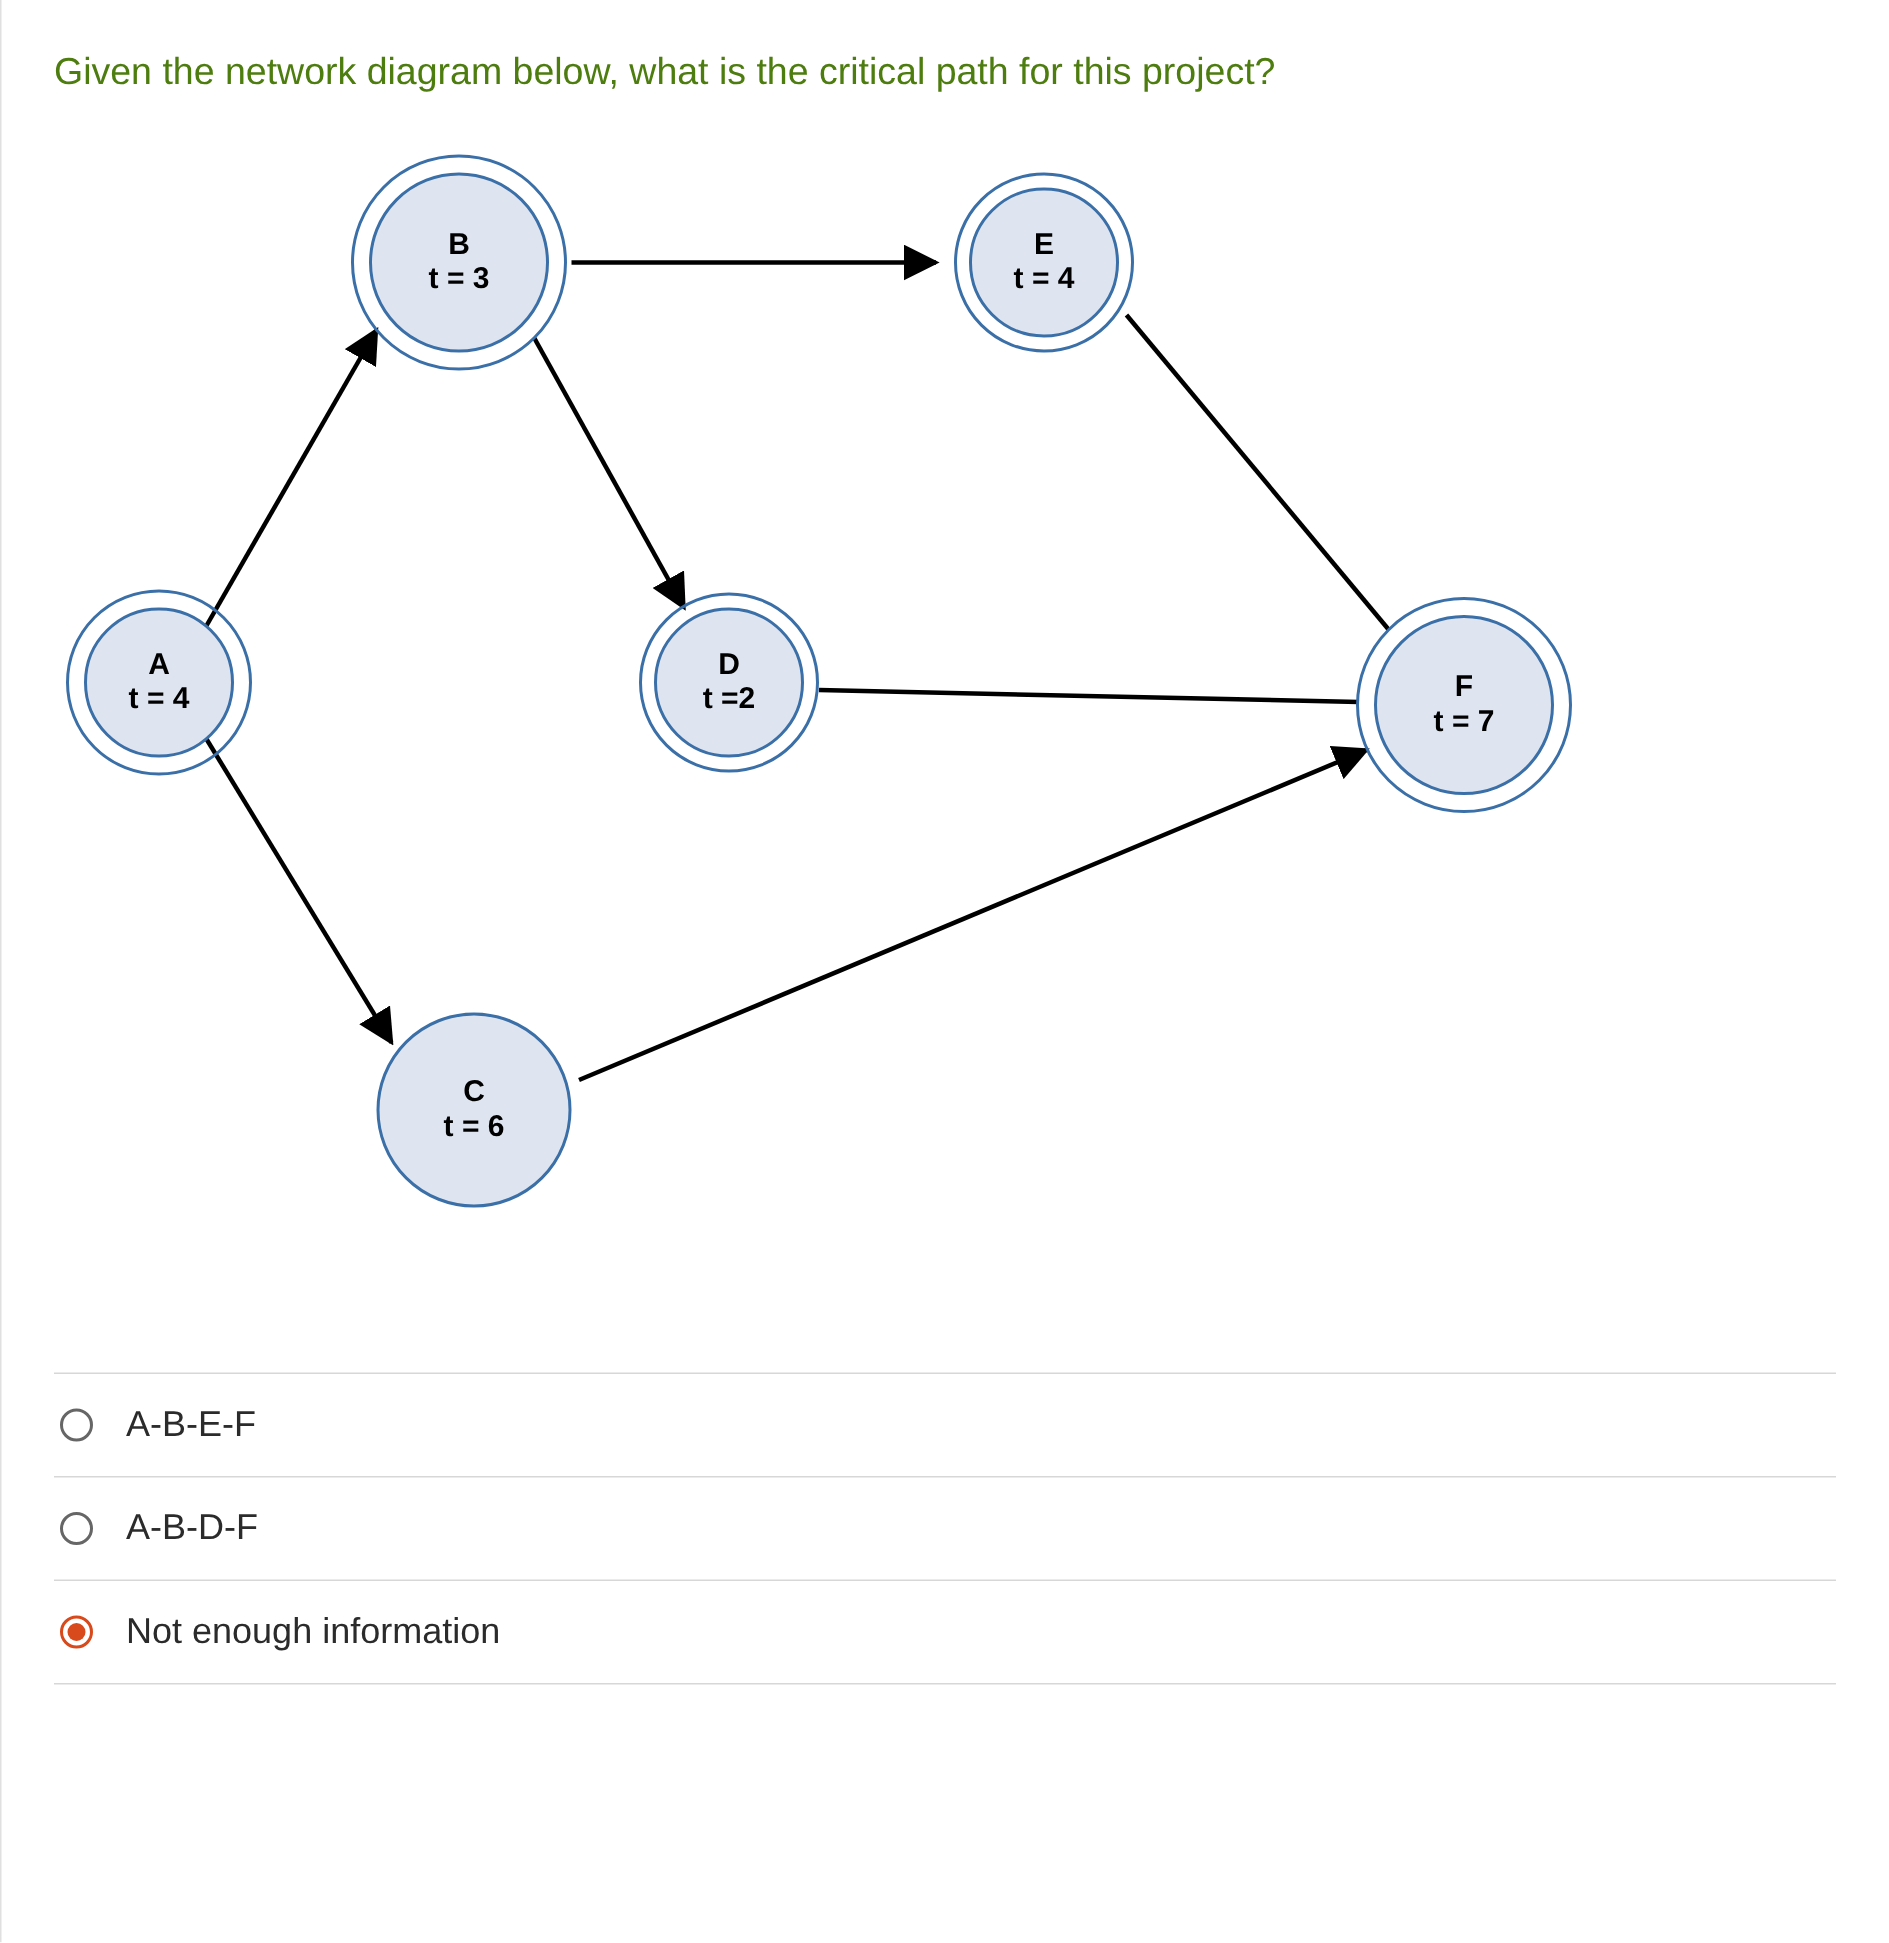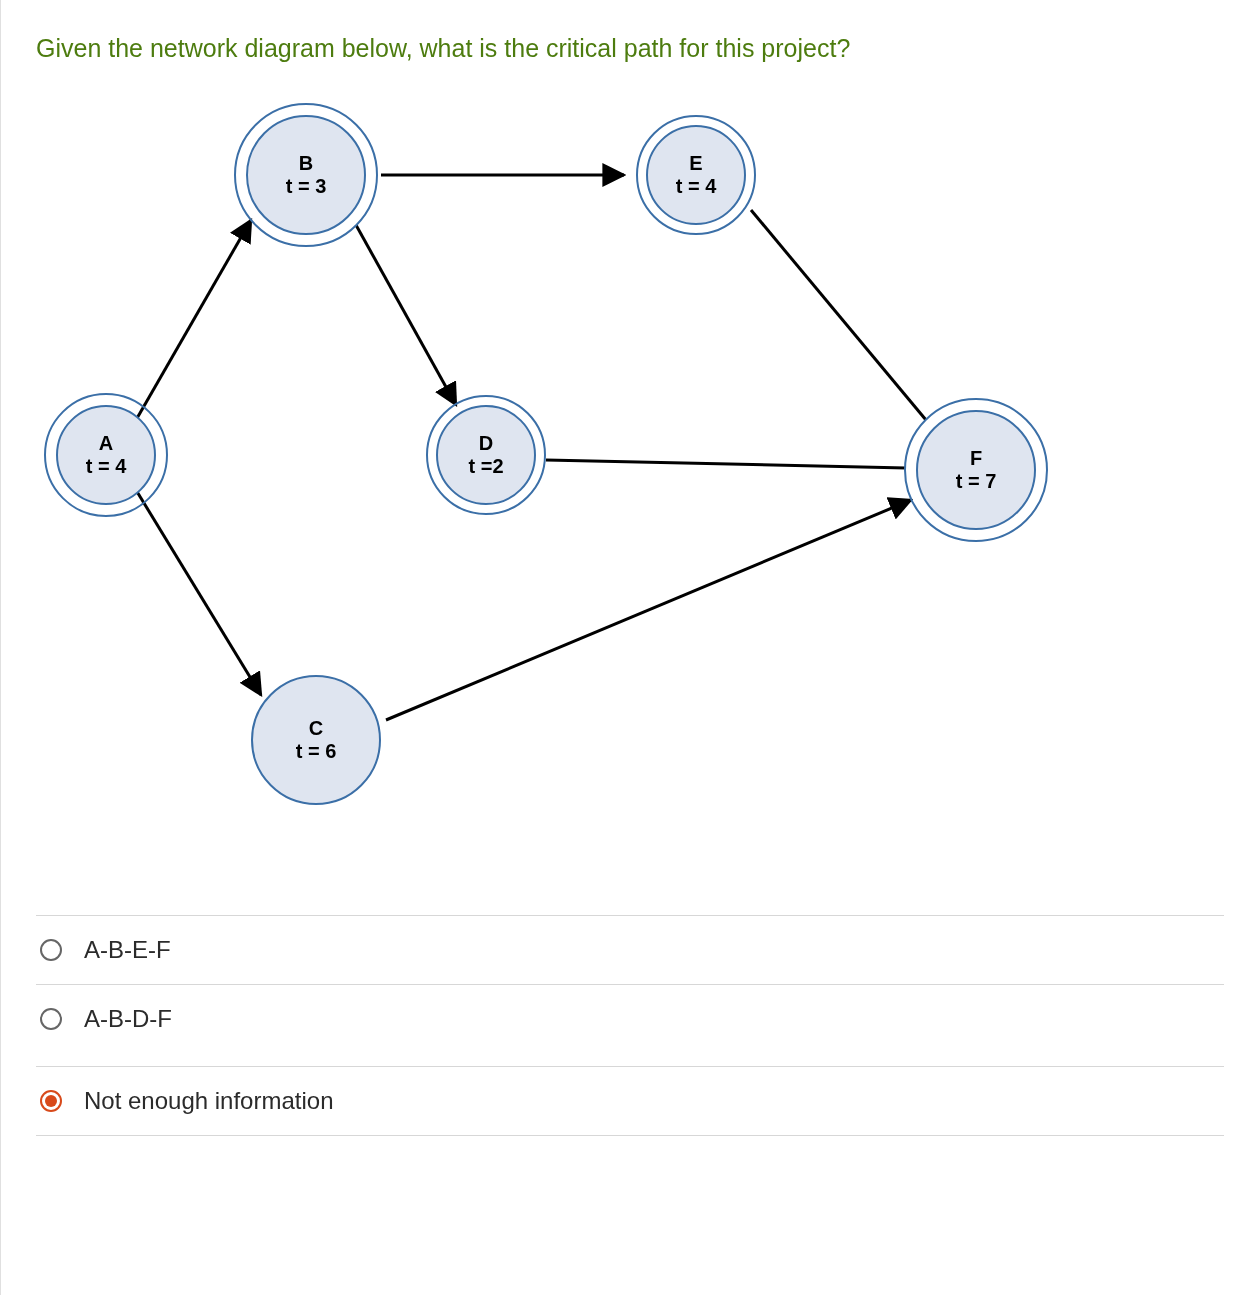--- a/index.html
+++ b/index.html
@@ -67,21 +67,21 @@
     width: 100%;
   }
   .option-row {
     border-top: 1px solid #d7d7d7;
     padding: 20px 8px 20px 4px;
     display: flex;
     align-items: center;
     font-size: 24px;
     text-align: right;
   }
-  .option-row:last-child { border-bottom: 1px solid #d7d7d7; margin-top: 13px; }
+  .option-row:last-child { border-bottom: 1px solid #d7d7d7; }
   .radio {
     width: 22px; height: 22px;
     border: 2px solid #666;
     border-radius: 50%;
     margin-right: 22px;
     position: relative;
     flex: 0 0 auto;
     background: #fff;
   }
   .radio.checked { border-color: #d84a1b; }

